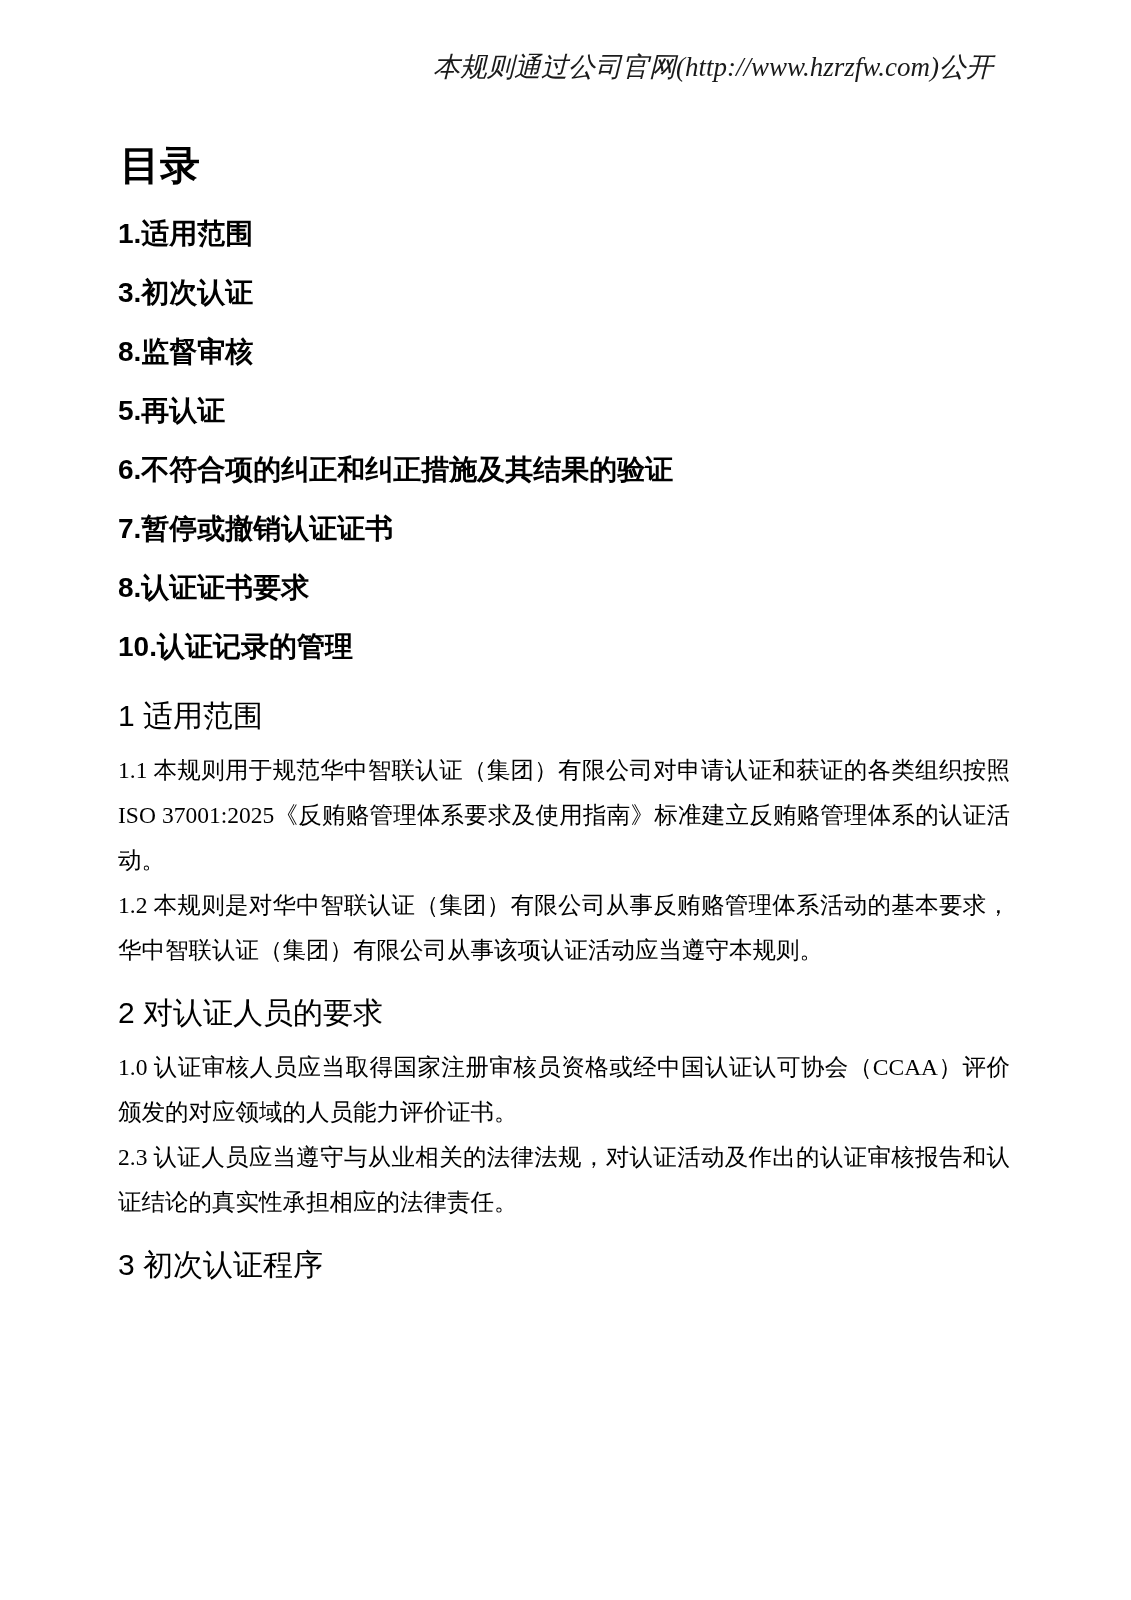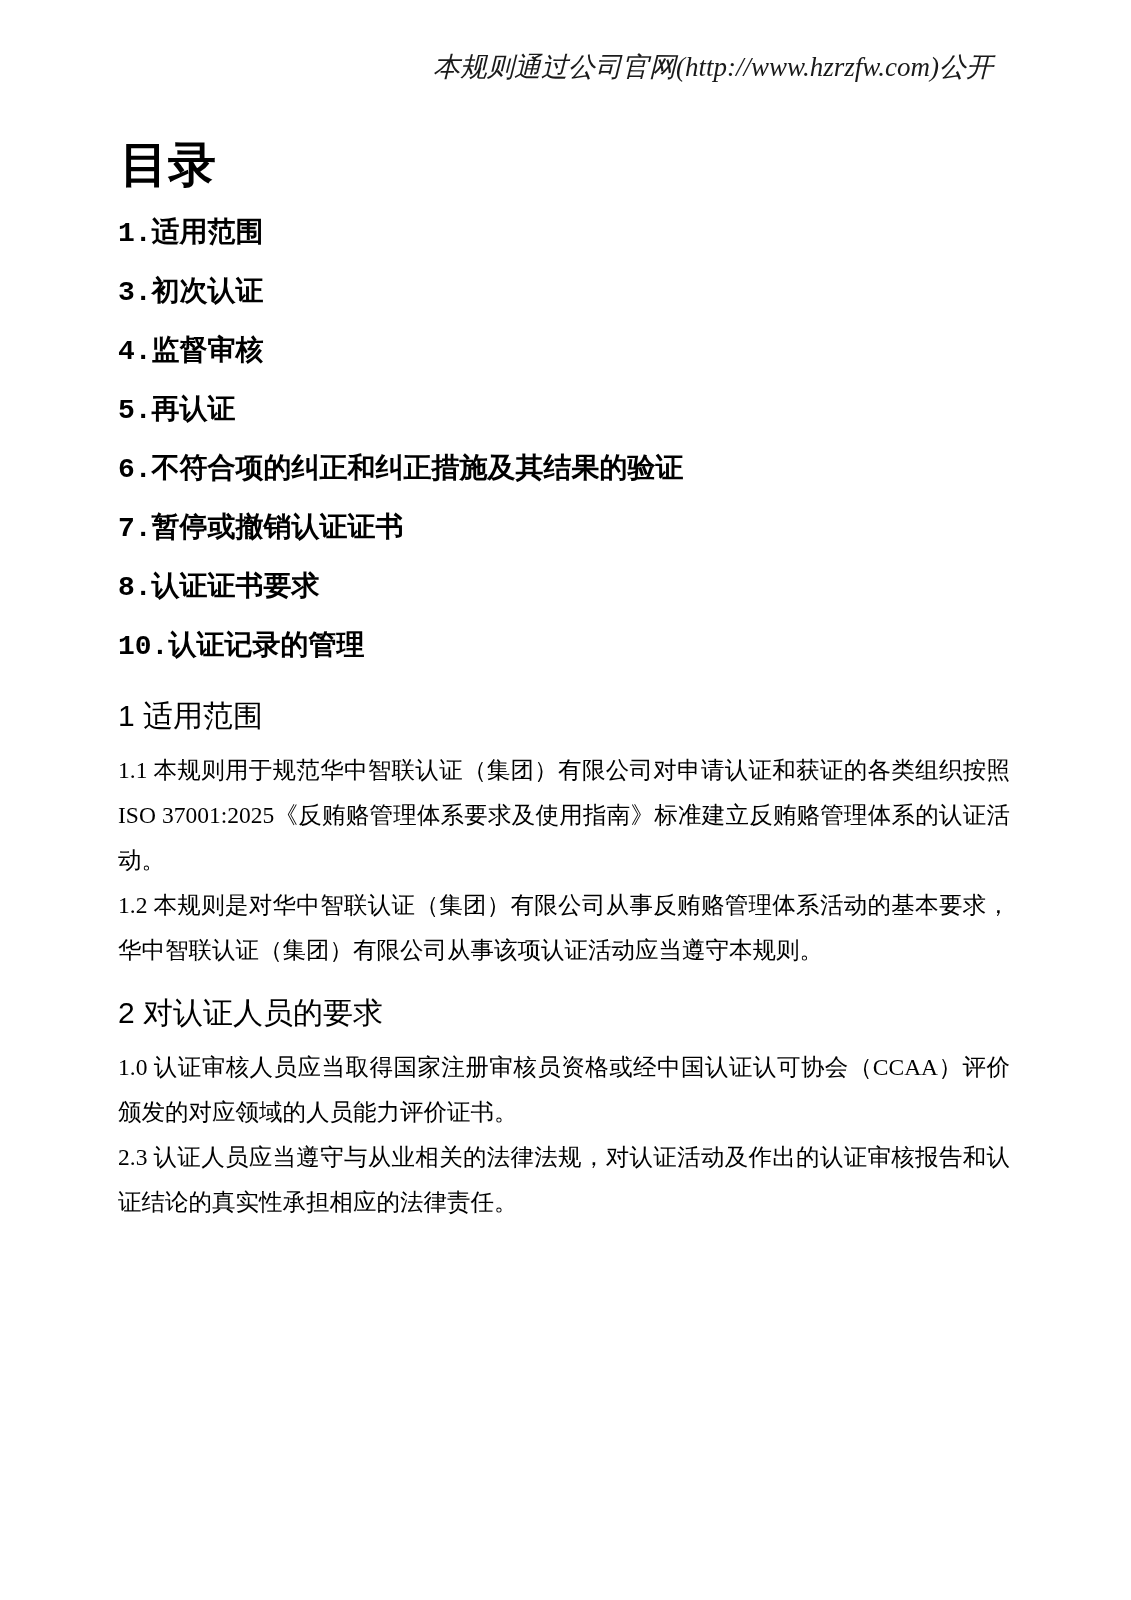--- a/index.html
+++ b/index.html
@@ -25,35 +25,34 @@
     line-height: 34px;
     color: #1a1a1a;
   }
   .content {
     padding: 0 121px 0 118px;
   }
   .toc-title {
     margin: 56px 0 0 2px;
     font-family: "Liberation Sans", sans-serif;
     font-weight: 700;
-    font-size: 48px;
+    font-size: 40px;
     line-height: 50px;
   }
   .toc-list {
     list-style: none;
     margin: 14px 0 0 0;
     padding: 0;
     font-family: "Liberation Sans", sans-serif;
     font-weight: 700;
     font-size: 28px;
   }
   .toc-list li {
     line-height: 59px;
     white-space: nowrap;
-    font-family: Liberation Mono, monospace;
   }
   .appendix-note {
     margin: 16px 0 0 0;
     font-family: "Liberation Sans", sans-serif;
     font-weight: 700;
     font-size: 28px;
     line-height: 40px;
   }
   .doc-section {
     margin: 0;
@@ -81,36 +80,39 @@
 
   <div class="header-notice">本规则通过公司官网(http://www.hzrzfw.com)公开</div>
 
   <div class="content">
 
     <h1 class="toc-title">目录</h1>
 
     <ul class="toc-list">
       <li>1.适用范围</li>
       <li>3.初次认证</li>
-      <li>4.监督审核</li>
+      <li>8.监督审核</li>
       <li>5.再认证</li>
       <li>6.不符合项的纠正和纠正措施及其结果的验证</li>
       <li>7.暂停或撤销认证证书</li>
       <li>8.认证证书要求</li>
       <li>10.认证记录的管理</li>
     </ul>
 
 
     <section class="doc-section">
       <h2 class="section-heading">1 适用范围</h2>
       <p class="para">1.1 本规则用于规范华中智联认证（集团）有限公司对申请认证和获证的各类组织按照 ISO 37001:2025《反贿赂管理体系要求及使用指南》标准建立反贿赂管理体系的认证活动。</p>
       <p class="para">1.2 本规则是对华中智联认证（集团）有限公司从事反贿赂管理体系活动的基本要求，华中智联认证（集团）有限公司从事该项认证活动应当遵守本规则。</p>
     </section>
 
     <section class="doc-section">
       <h2 class="section-heading">2 对认证人员的要求</h2>
       <p class="para">1.0 认证审核人员应当取得国家注册审核员资格或经中国认证认可协会（CCAA）评价颁发的对应领域的人员能力评价证书。</p>
       <p class="para">2.3 认证人员应当遵守与从业相关的法律法规，对认证活动及作出的认证审核报告和认证结论的真实性承担相应的法律责任。</p>
     </section>
 
+    <section class="doc-section">
+      <h2 class="section-heading">3 初次认证程序</h2>
+    </section>
 
   </div>
 </div>
 
 </body></html>

